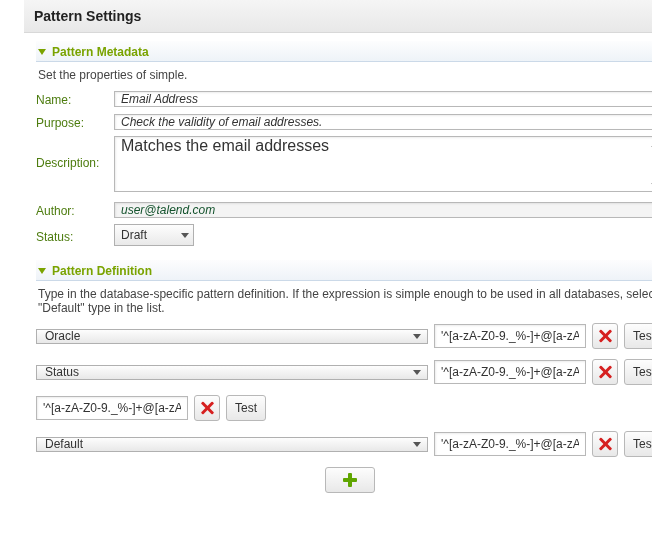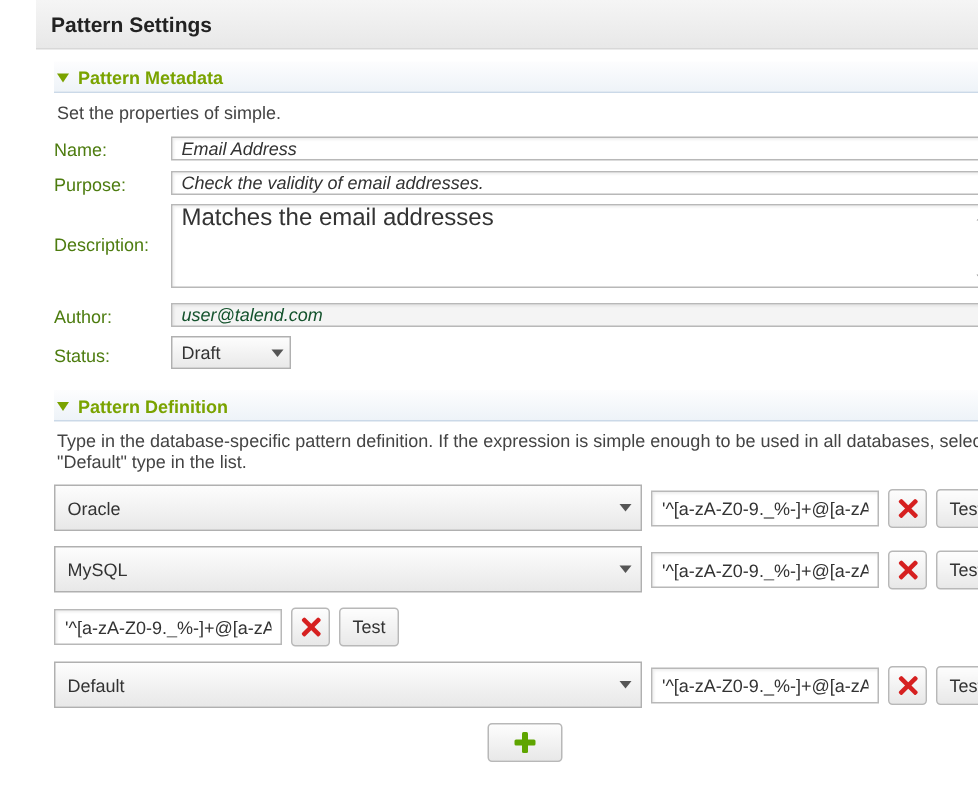--- a/index.html
+++ b/index.html
@@ -120,21 +120,21 @@
     border-top: 5px solid #555;
   }
   .def-row {
     display: flex;
     align-items: center;
     gap: 6px;
     margin-bottom: 10px;
   }
   .def-select {
     flex: 1;
-    height: 31px;
+    height: 15px;
     border: 1px solid #b0b0b0;
     background: linear-gradient(#fdfdfd,#e8e8e8);
     display: flex;
     align-items: center;
     justify-content: space-between;
     padding: 0 6px 0 8px;
     cursor: pointer;
   }
   .def-expr {
     width: 152px;
@@ -309,21 +309,21 @@
         <div class="icon-btn">
           <div class="del-x"></div>
         </div>
         <div class="text-btn">
           <span>Test</span>
         </div>
       </div>
 
       <div class="def-row">
         <div class="def-select">
-          <span>MySQL</span>
+          <span>Status</span>
           <span class="select-caret"></span>
         </div>
         <input class="def-expr" type="text" value="'^[a-zA-Z0-9._%-]+@[a-zA-Z0-9" style="">
         <div class="icon-btn">
           <div class="del-x"></div>
         </div>
         <div class="text-btn">
           <span>Test</span>
         </div>
       </div>

